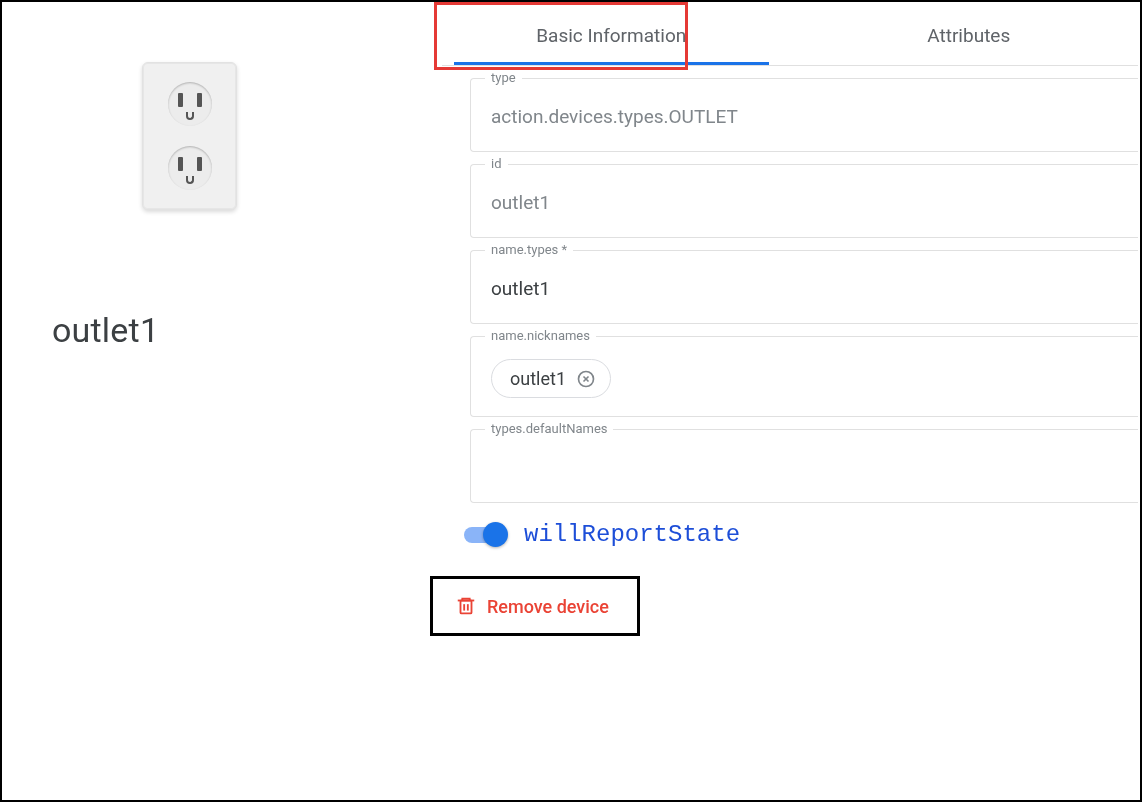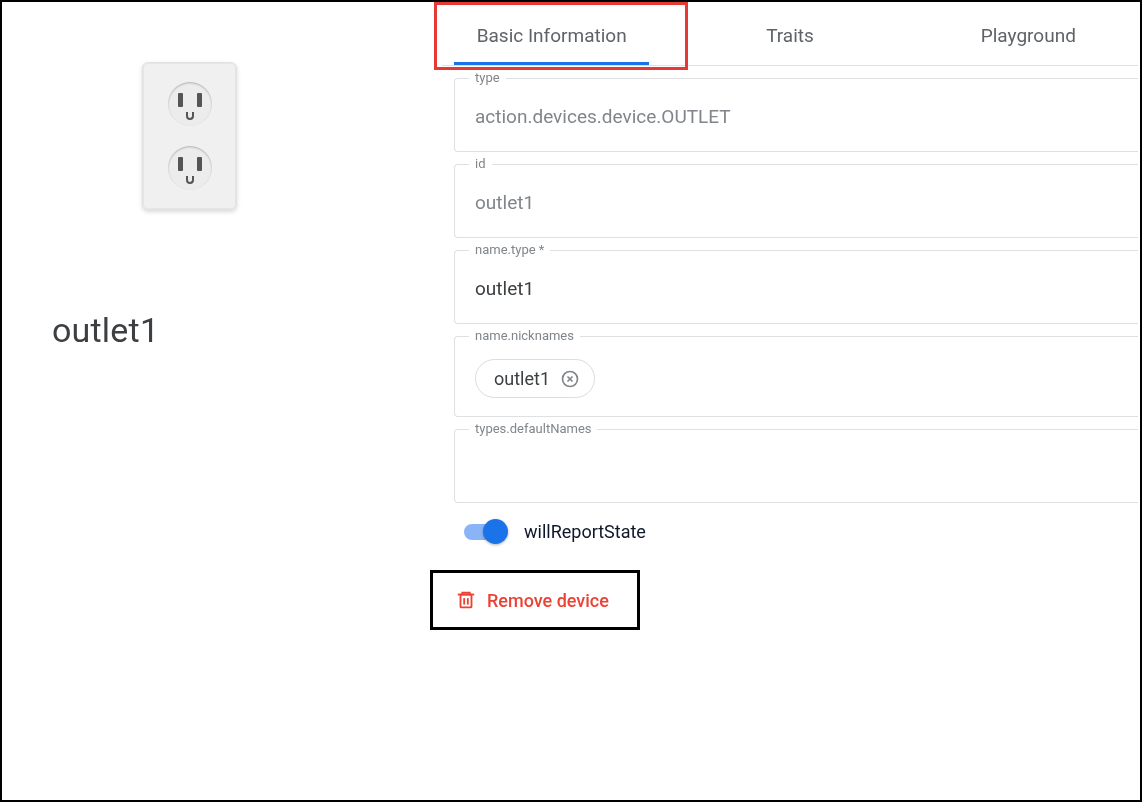--- a/index.html
+++ b/index.html
@@ -22,36 +22,36 @@
   
   .tabs-wrap { position: relative; }
   .tabs { display: flex; border-bottom: 1px solid #e0e0e0; gap: 19px; }
   .tab { flex: 1; text-align: center; padding: 22px 0 18px; font-size: 19px; color: #5f6368; cursor: pointer; font-weight: 400; position: relative; }
   .tab.active { color: #5f6368; }
   .tab.active::after { content: ""; position: absolute; left: 12px; right: 12px; bottom: 0; height: 3px; background: #1a73e8; }
   .red-box { position: absolute; border: 3px solid #e53935; pointer-events: none; }
 
   
   .form { padding: 0 0 0 0; }
-  .field { position: relative; border: 1px solid #e0e0e0; border-top: 1px solid #e0e0e0; border-right: none; border-radius: 4px 0 0 4px; margin: 0 0 12px 12px; padding: 26px 20px 16px 20px; background: #fff; min-height: 74px; }
+  .field { position: relative; border: 1px solid #e0e0e0; border-top: 1px solid #e0e0e0; border-right: none; border-radius: 4px 0 0 4px; margin: 0 0 12px 28px; padding: 26px 20px 16px 20px; background: #fff; min-height: 74px; }
   .field:first-child { margin-top: 12px; }
   .field-label { position: absolute; top: -9px; left: 14px; background: #fff; padding: 0 6px; font-size: 13px; color: #80868b; }
   .field-value { font-size: 19px; color: #3c4043; }
   .field-value.dim { color: #80868b; }
   .field.chips { padding-top: 22px; padding-bottom: 18px; }
   .chip { display: inline-flex; align-items: center; border: 1px solid #dadce0; border-radius: 22px; padding: 8px 14px 8px 18px; font-size: 18px; color: #3c4043; }
   .chip-x { margin-left: 10px; width: 20px; height: 20px; display: inline-flex; align-items: center; justify-content: center; color: #80868b; }
   .chip-x svg { width: 20px; height: 20px; }
   .field.empty { min-height: 74px; }
 
   
   .toggle-row { display: flex; align-items: center; margin: 18px 0 0 22px; }
   .toggle { width: 42px; height: 16px; background: #8ab4f8; border-radius: 10px; position: relative; cursor: pointer; }
   .toggle-knob { position: absolute; right: -2px; top: -5px; width: 25px; height: 25px; background: #1a73e8; border-radius: 50%; box-shadow: 0 1px 3px rgba(0,0,0,0.3); }
-  .toggle-label { margin-left: 18px; font-size: 18px; color: #0f172a; }
+  .toggle-label { margin-left: 18px; font-size: 24px; color: #1d4ed8; font-family: Liberation Mono, monospace; }
 
   
   .remove-wrap { margin: 28px 0 0 -12px; border: 3px solid #000; display: inline-flex; align-items: center; padding: 16px 28px 16px 22px; justify-content: flex-end; }
   .trash-icon { width: 22px; height: 22px; color: #ea4335; margin-right: 10px; }
   .remove-text { font-size: 18px; color: #ea4335; font-weight: 500; }
 
   input.invisible-input { border: none; outline: none; font-size: 19px; color: #3c4043; width: 100%; background: transparent; font-family: inherit; }
 </style>
 </head>
 <body>
@@ -72,40 +72,39 @@
       </div>
     </div>
     <div class="device-name">outlet1</div>
   </div>
 
   <div class="right-col">
 
     <div class="tabs-wrap">
       <div class="tabs">
         <div class="tab active">Basic Information</div>
-        <div class="tab">Traits</div>
-        <div class="tab">Playground</div>
+        <div class="tab">Attributes</div>
       </div>
       <div class="red-box" style="left:-8px; top:0; width:254px; height:68px;"></div>
     </div>
 
     <div class="form">
 
       <div class="field">
         <span class="field-label">type</span>
-        <div class="field-value dim">action.devices.device.OUTLET</div>
+        <div class="field-value dim">action.devices.types.OUTLET</div>
       </div>
 
       <div class="field">
         <span class="field-label">id</span>
         <div class="field-value dim">outlet1</div>
       </div>
 
       <div class="field">
-        <span class="field-label">name.type *</span>
+        <span class="field-label">name.types *</span>
         <input class="invisible-input" value="outlet1" style="">
       </div>
 
       <div class="field chips">
         <span class="field-label">name.nicknames</span>
         <span class="chip">
           <span>outlet1</span>
           <span class="chip-x">
             <svg viewBox="0 0 24 24" fill="none" stroke="currentColor" stroke-width="2">
               <circle cx="12" cy="12" r="9"></circle>

